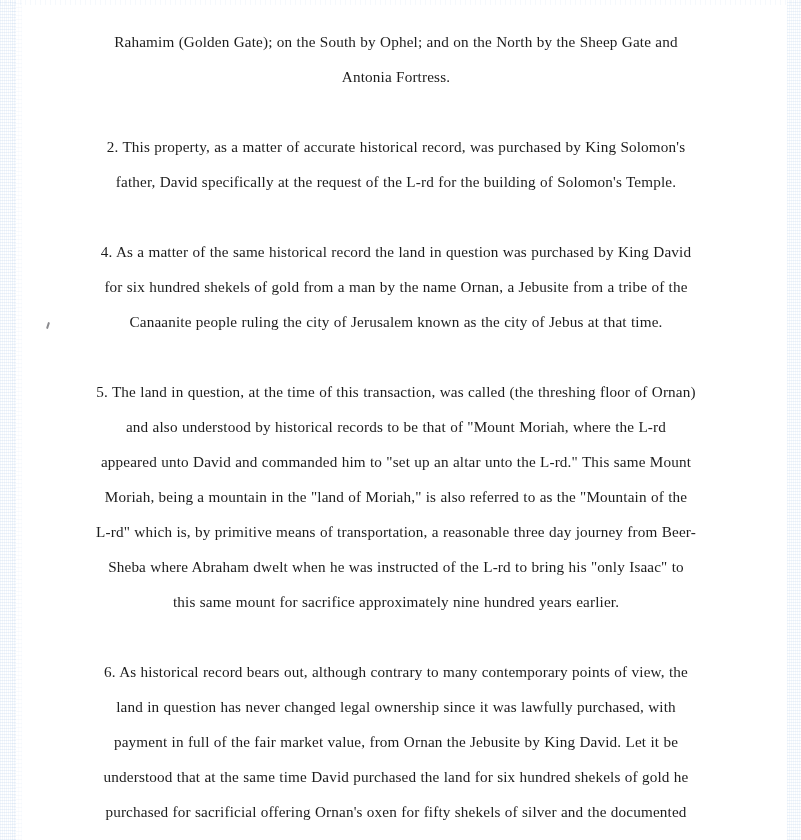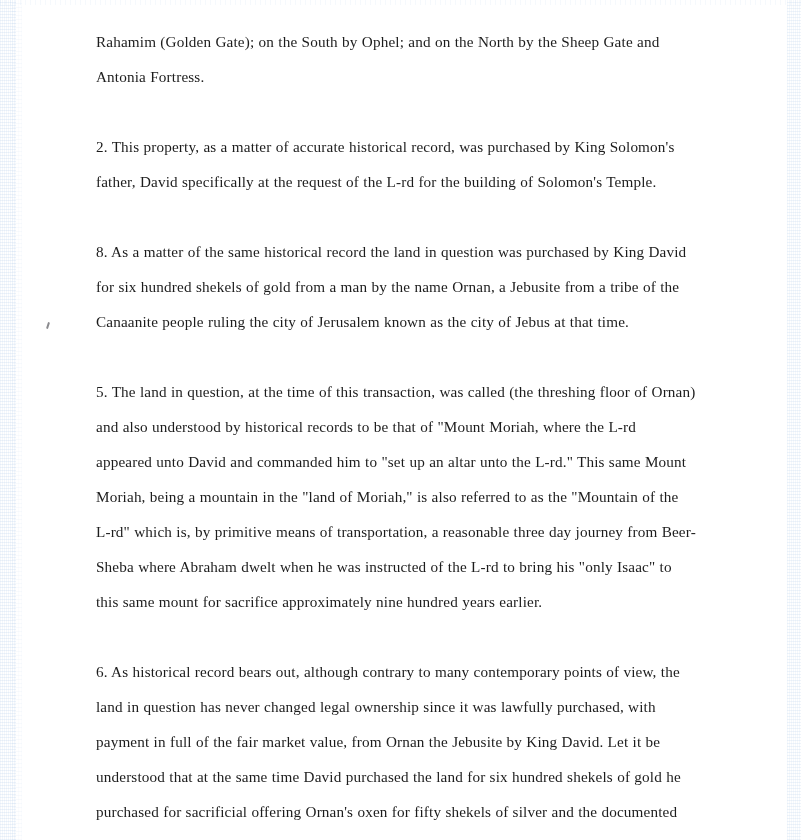--- a/index.html
+++ b/index.html
@@ -82,21 +82,21 @@
     left: 96px;
     top: 24px;
     width: 600px;
   }
 
   p.para {
     margin: 0 0 35px 0;
     font-size: 15.2px;
     line-height: 35px;
     color: #1c1c1c;
-    text-align: left;
+    text-align: center;
     letter-spacing: 0.01em;
     word-spacing: 0.02em;
   }
   p.para:last-child {
     margin-bottom: 0;
   }
 
   
   .margin-speck {
     position: absolute;
@@ -127,18 +127,18 @@
   <div class="top-noise"></div>
   <div class="edge-noise left"></div>
   <div class="edge-noise left-2"></div>
   <div class="edge-noise right"></div>
 
   <div class="margin-speck"></div>
 
   <div id="text-column">
     <p class="para">Rahamim (Golden Gate); on the South by Ophel; and on the North by the Sheep Gate and Antonia Fortress.</p>
     <p class="para">2. This property, as a matter of accurate historical record, was purchased by King Solomon's father, David specifically at the request of the L-rd for the building of Solomon's Temple.</p>
-    <p class="para">8. As a matter of the same historical record the land in question was purchased by King David for six hundred shekels of gold from a man by the name Ornan, a Jebusite from a tribe of the Canaanite people ruling the city of Jerusalem known as the city of Jebus at that time.</p>
+    <p class="para">4. As a matter of the same historical record the land in question was purchased by King David for six hundred shekels of gold from a man by the name Ornan, a Jebusite from a tribe of the Canaanite people ruling the city of Jerusalem known as the city of Jebus at that time.</p>
     <p class="para">5. The land in question, at the time of this transaction, was called (the threshing floor of Ornan) and also understood by historical records to be that of "Mount Moriah, where the L-rd appeared unto David and commanded him to "set up an altar unto the L-rd." This same Mount Moriah, being a mountain in the "land of Moriah," is also referred to as the "Mountain of the L-rd" which is, by primitive means of transportation, a reasonable three day journey from Beer-Sheba where Abraham dwelt when he was instructed of the L-rd to bring his "only Isaac" to this same mount for sacrifice approximately nine hundred years earlier.</p>
     <p class="para">6. As historical record bears out, although contrary to many contemporary points of view, the land in question has never changed legal ownership since it was lawfully purchased, with payment in full of the fair market value, from Ornan the Jebusite by King David. Let it be understood that at the same time David purchased the land for six hundred shekels of gold he purchased for sacrificial offering Ornan's oxen for fifty shekels of silver and the documented</p>
   </div>
 
 </div>
 
 </body></html>

